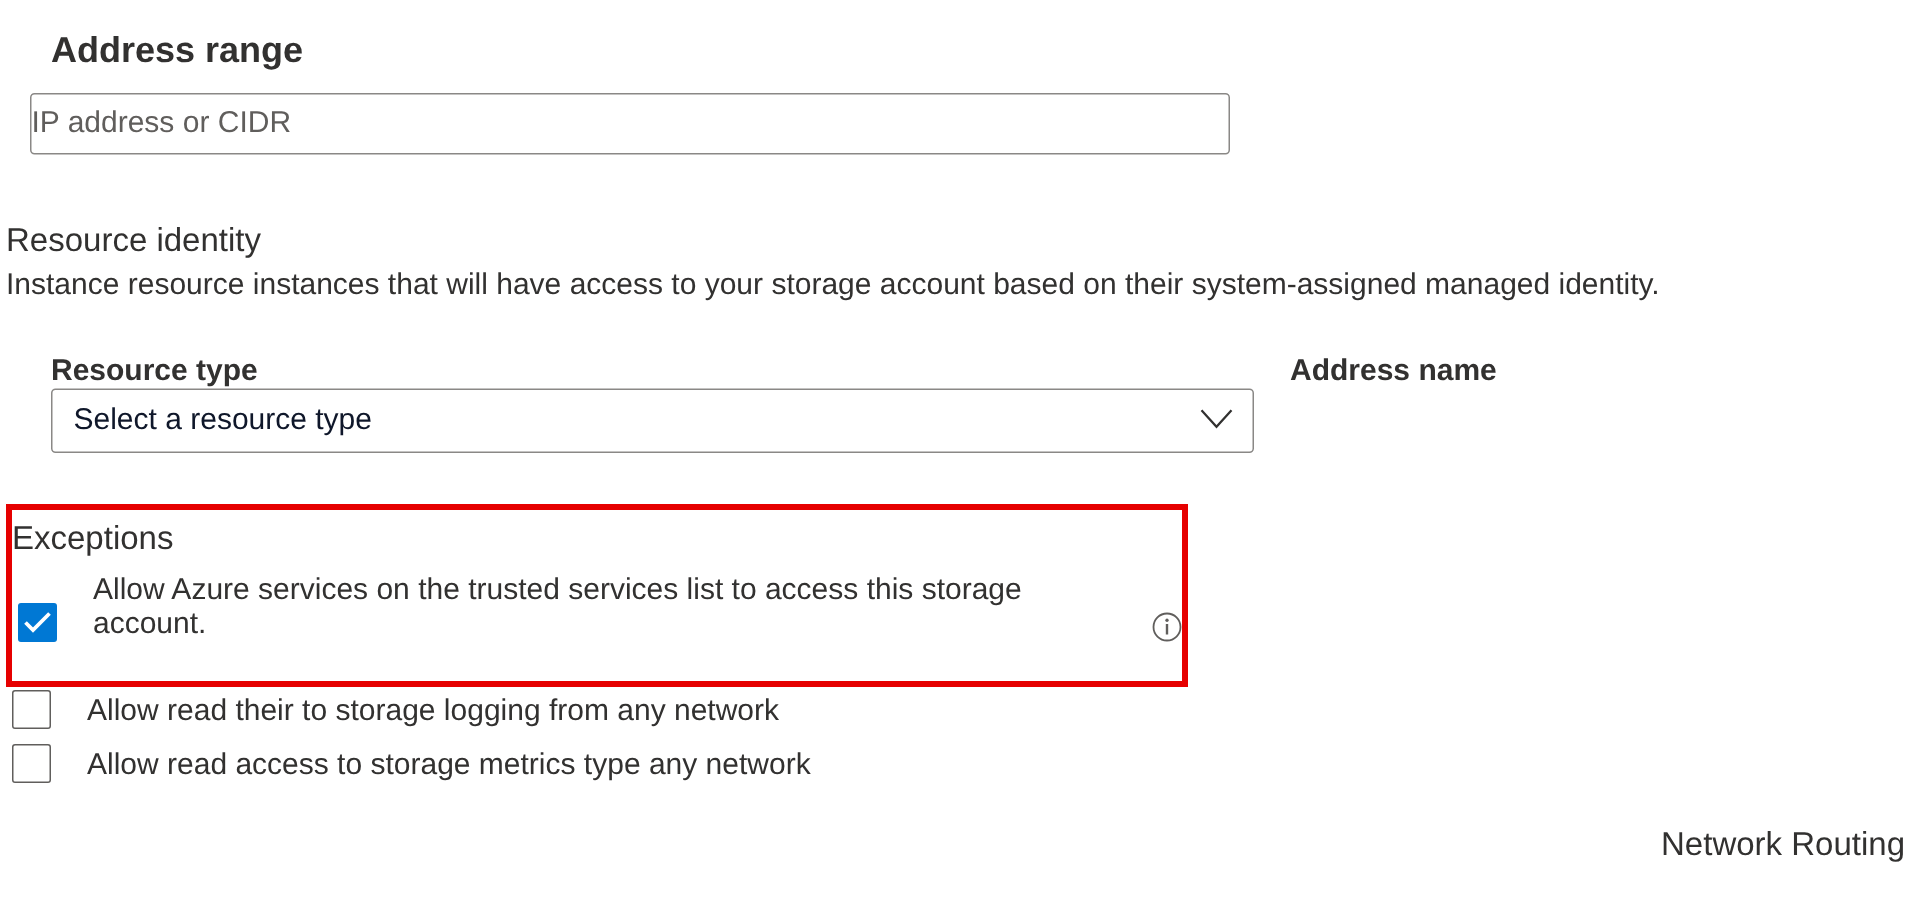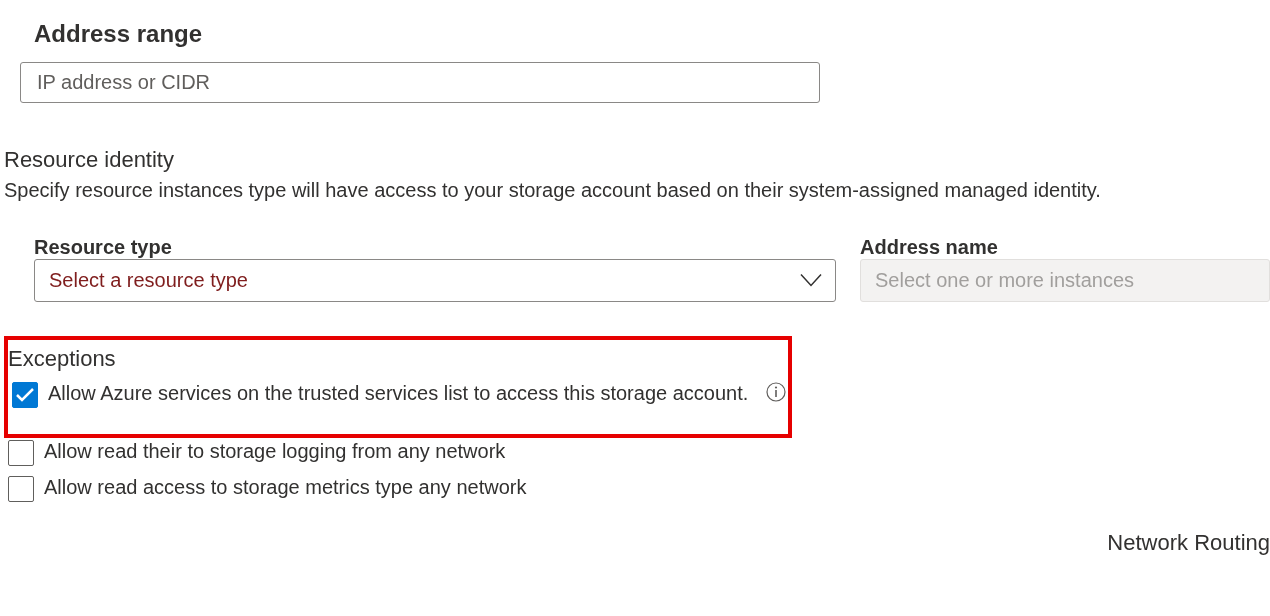--- a/index.html
+++ b/index.html
@@ -22,21 +22,21 @@
       padding-left: 30px;
     }
     .input-row {
       padding-left: 16px;
       padding-right: 430px;
       margin-bottom: 44px;
     }
     .text-input {
       width: 100%;
       max-width: 800px;
-      padding: 8px 16px;
+      padding: 8px 0;
       font-size: 20px;
       border: 1px solid #8a8886;
       border-radius: 3px;
       color: #701a75;
       background: #fff;
     }
     .text-input::placeholder {
       color: #605e5c;
     }
     .resource-section-title {
@@ -73,21 +73,21 @@
       width: 100%;
       max-width: 824px;
     }
     .select-box {
       width: 100%;
       padding: 9px 40px 9px 14px;
       font-size: 20px;
       border: 1px solid #8a8886;
       border-radius: 3px;
       background: #fff;
-      color: #7f1d1d;
+      color: #0f172a;
       cursor: pointer;
       text-align: left;
     }
     .select-box.disabled {
       background: #f3f2f1;
       border-color: #e1dfdd;
       color: #a19f9d;
       cursor: default;
     }
     .chevron {
@@ -104,22 +104,22 @@
       margin-bottom: 2px;
     }
     .exceptions-title {
       font-size: 22px;
       font-weight: 400;
       margin-bottom: 10px;
       padding-left: 0;
     }
     .checkbox-row {
       display: flex;
-      align-items: flex-start;
-      gap: 10px;
+      align-items: flex-end;
+      gap: 24px;
       padding-left: 4px;
       margin-bottom: 10px;
     }
     .checkbox {
       width: 26px;
       height: 26px;
       border: 1px solid #605e5c;
       border-radius: 2px;
       background: #fff;
       display: flex;
@@ -161,39 +161,36 @@
   </style>
 </head>
 <body>
 
 <div class="section-header">Address range</div>
 <div class="input-row">
   <input type="text" class="text-input" placeholder="IP address or CIDR" style="">
 </div>
 
 <div class="resource-section-title">Resource identity</div>
-<div class="resource-section-desc">Specify resource instances type will have access to your storage account based on their system-assigned managed identity.</div>
+<div class="resource-section-desc">Instance resource instances that will have access to your storage account based on their system-assigned managed identity.</div>
 
 <div class="two-col">
   <div class="col-left">
     <div class="col-header">Resource type</div>
     <div class="select-wrapper">
       <button class="select-box">Select a resource type</button>
       <span class="chevron">
         <svg width="22" height="14" viewBox="0 0 22 14">
             <path d="M1 1 L11 12 L21 1" stroke="#323130" stroke-width="1.5" fill="none"></path>
           </svg>
       </span>
     </div>
   </div>
   <div class="col-right">
     <div class="col-header">Address name</div>
-    <div class="select-wrapper">
-      <button class="select-box disabled">Select one or more instances</button>
-    </div>
   </div>
 </div>
 
 <div class="highlight-box">
   <div class="exceptions-title">Exceptions</div>
   <div class="checkbox-row">
     <div class="checkbox checked">
       <svg width="18" height="14" viewBox="0 0 18 14">
           <path d="M1 7 L6 12 L17 1" stroke="#fff" stroke-width="2.5" fill="none"></path>
         </svg>

